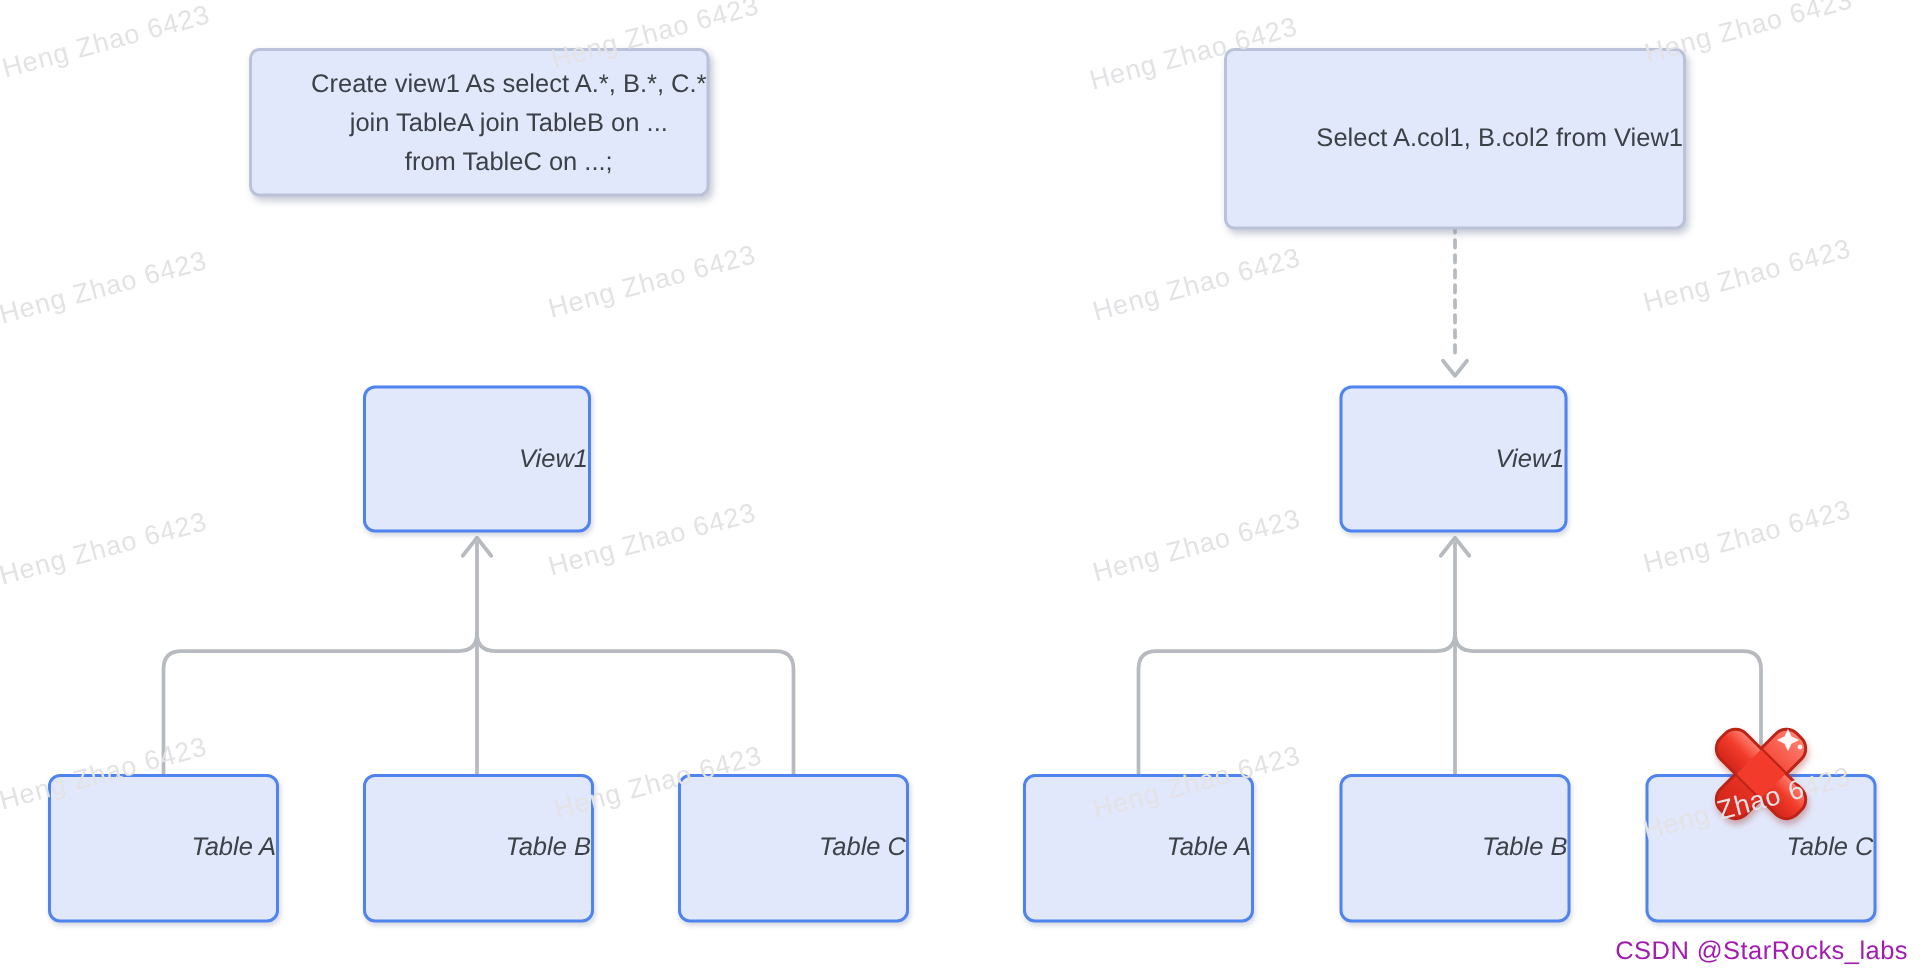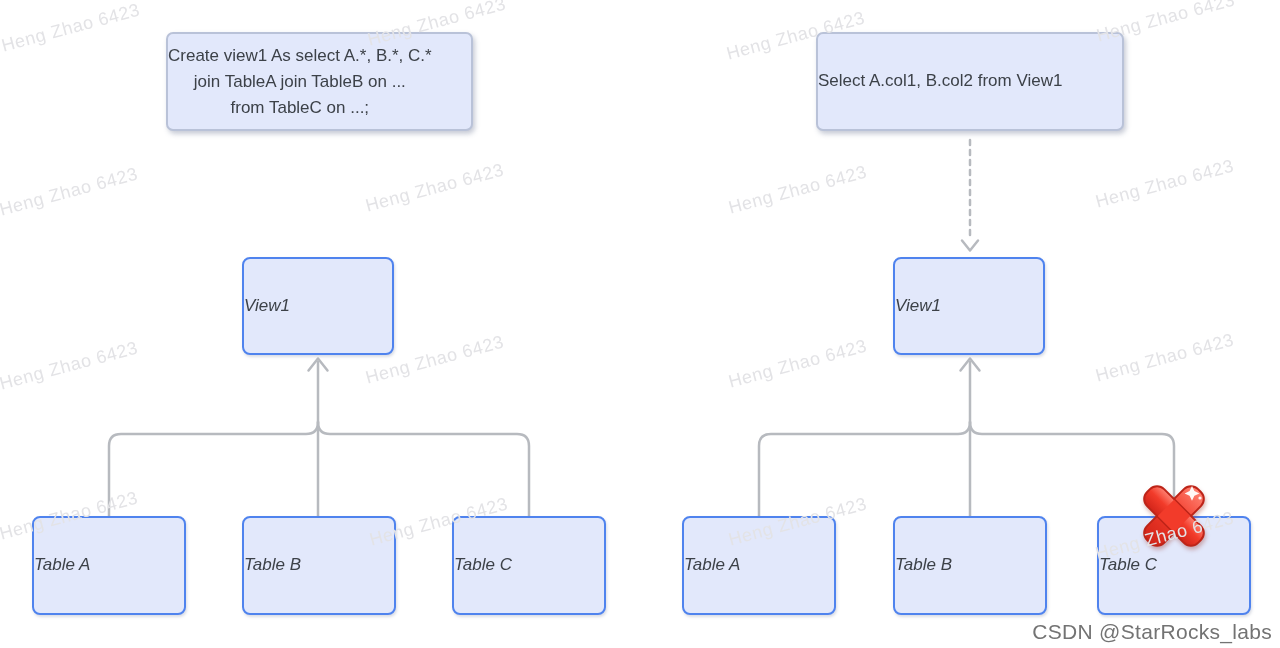--- a/index.html
+++ b/index.html
@@ -10,39 +10,39 @@
   .canvas{position:absolute;left:0;top:0;width:1280px;height:648px;}
 
   
   .connectors{position:absolute;left:0;top:0;z-index:1;}
   .connectors path{fill:none;stroke:#b7babf;stroke-width:2.5;stroke-linecap:round;stroke-linejoin:round;}
   .connectors path.dashed{stroke-dasharray:5 5;}
 
   
   .box{
     position:absolute;z-index:2;box-sizing:border-box;
-    background:#e2e8fb;display:flex;align-items:center;justify-content:flex-start;
+    background:#e2e8fb;display:flex;align-items:center;justify-content:flex-end;
     text-align:center;color:#3c4148;font-size:17px;line-height:1.2;
   }
   .blue-box{border:2.5px solid #4f83ee;border-radius:8px;box-shadow:1px 2px 3px rgba(130,140,165,0.30);font-style:italic;}
   .gray-box{border:2px solid #b9c2d8;border-radius:7px;box-shadow:2px 3px 5px rgba(130,140,165,0.45);}
   .sql-text{line-height:26px;}
 
   
   .cross-svg{position:absolute;left:1134px;top:477px;z-index:3;filter:drop-shadow(1px 3px 2px rgba(150,40,30,0.35));}
 
   
   .wm-layer{position:absolute;left:0;top:0;width:1280px;height:648px;z-index:4;pointer-events:none;}
   .watermark{
     position:absolute;font-size:18px;letter-spacing:0.6px;color:#e3e3e6;
     white-space:nowrap;transform:rotate(-15deg);transform-origin:left center;
   }
   .credit{
     position:absolute;right:8px;bottom:4px;z-index:5;
-    font-size:21px;color:#737373;letter-spacing:0.3px;
+    font-size:17px;color:#a21caf;letter-spacing:0.3px;
   }
 </style>
 </head>
 <body>
 
 <div class="canvas">
 
   <svg class="connectors" width="1280" height="648">
 
     <path d="M 318 516 L 318 362"></path>
@@ -74,21 +74,21 @@
   <div class="box blue-box" style="left:32px;top:516px;width:154px;height:99px;">
     <span>Table A</span>
   </div>
   <div class="box blue-box" style="left:242px;top:516px;width:154px;height:99px;">
     <span>Table B</span>
   </div>
   <div class="box blue-box" style="left:452px;top:516px;width:154px;height:99px;">
     <span>Table C</span>
   </div>
 
-  <div class="box gray-box" style="left:816px;top:32px;width:308px;height:99px;">
+  <div class="box gray-box" style="left:816px;top:32px;width:308px;height:121px;">
     <span>Select A.col1, B.col2 from View1</span>
   </div>
 
   <div class="box blue-box" style="left:893px;top:257px;width:152px;height:98px;">
     <span>View1</span>
   </div>
 
   <div class="box blue-box" style="left:682px;top:516px;width:154px;height:99px;">
     <span>Table A</span>
   </div>

